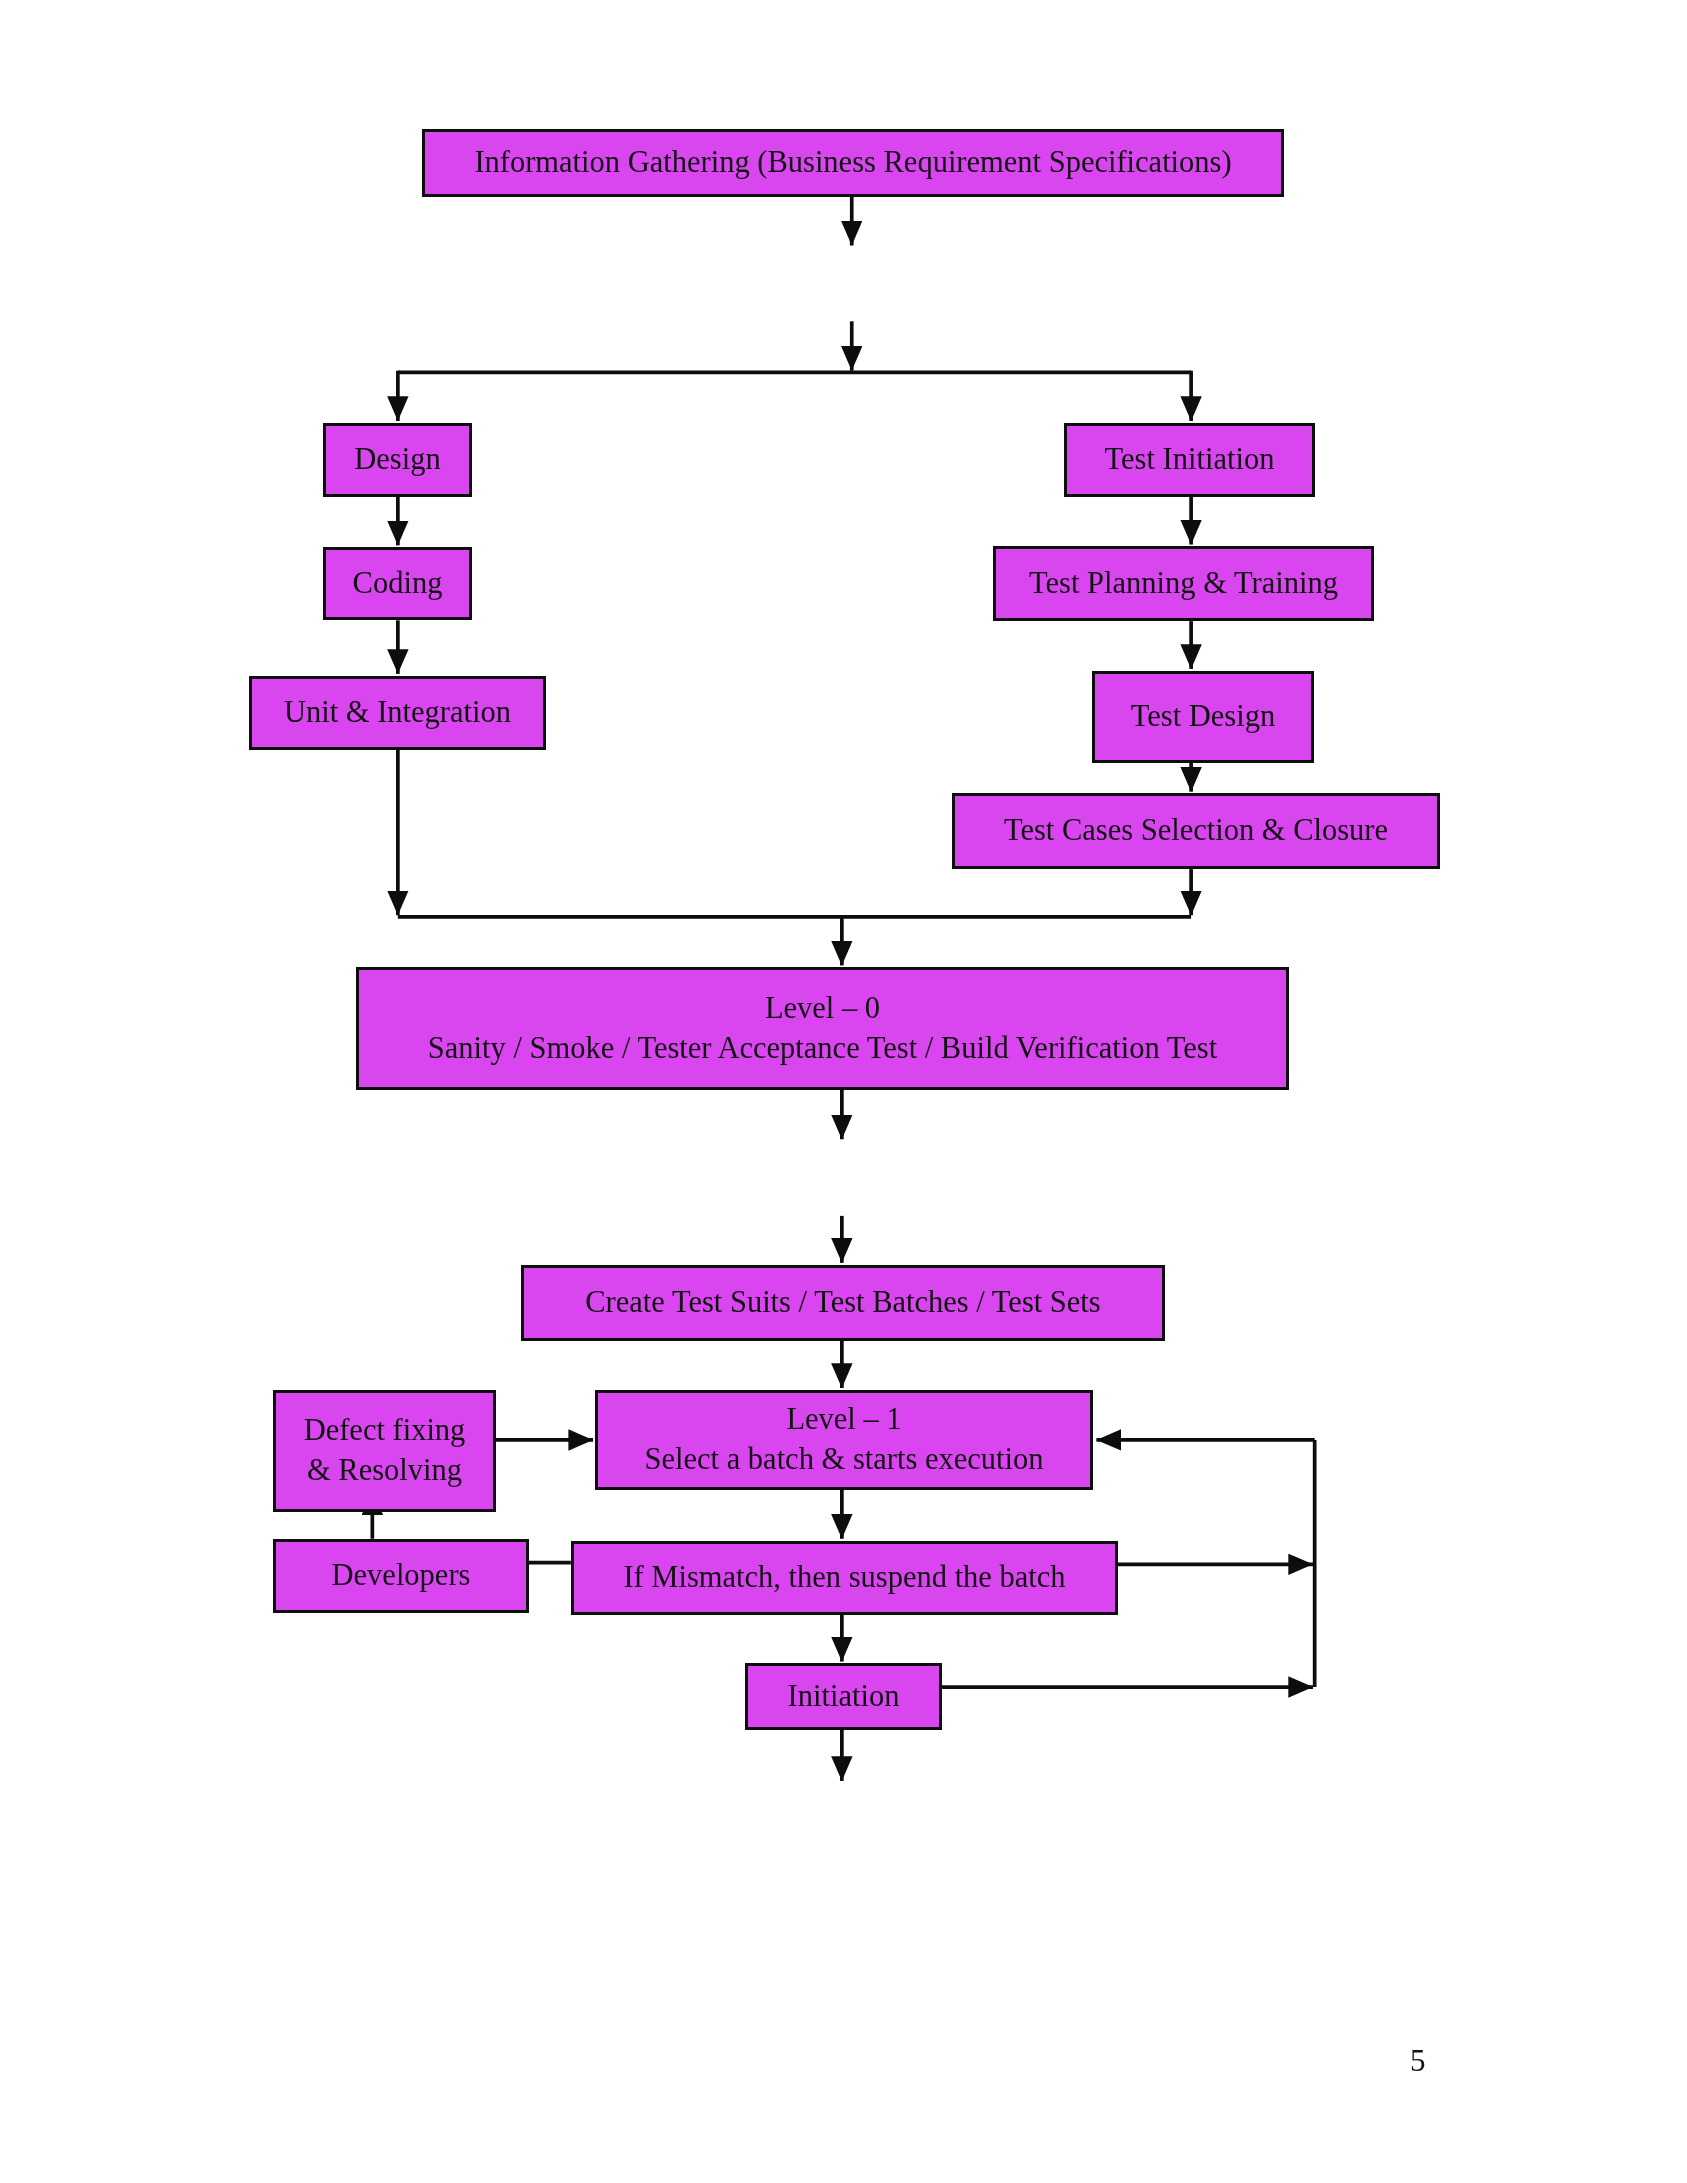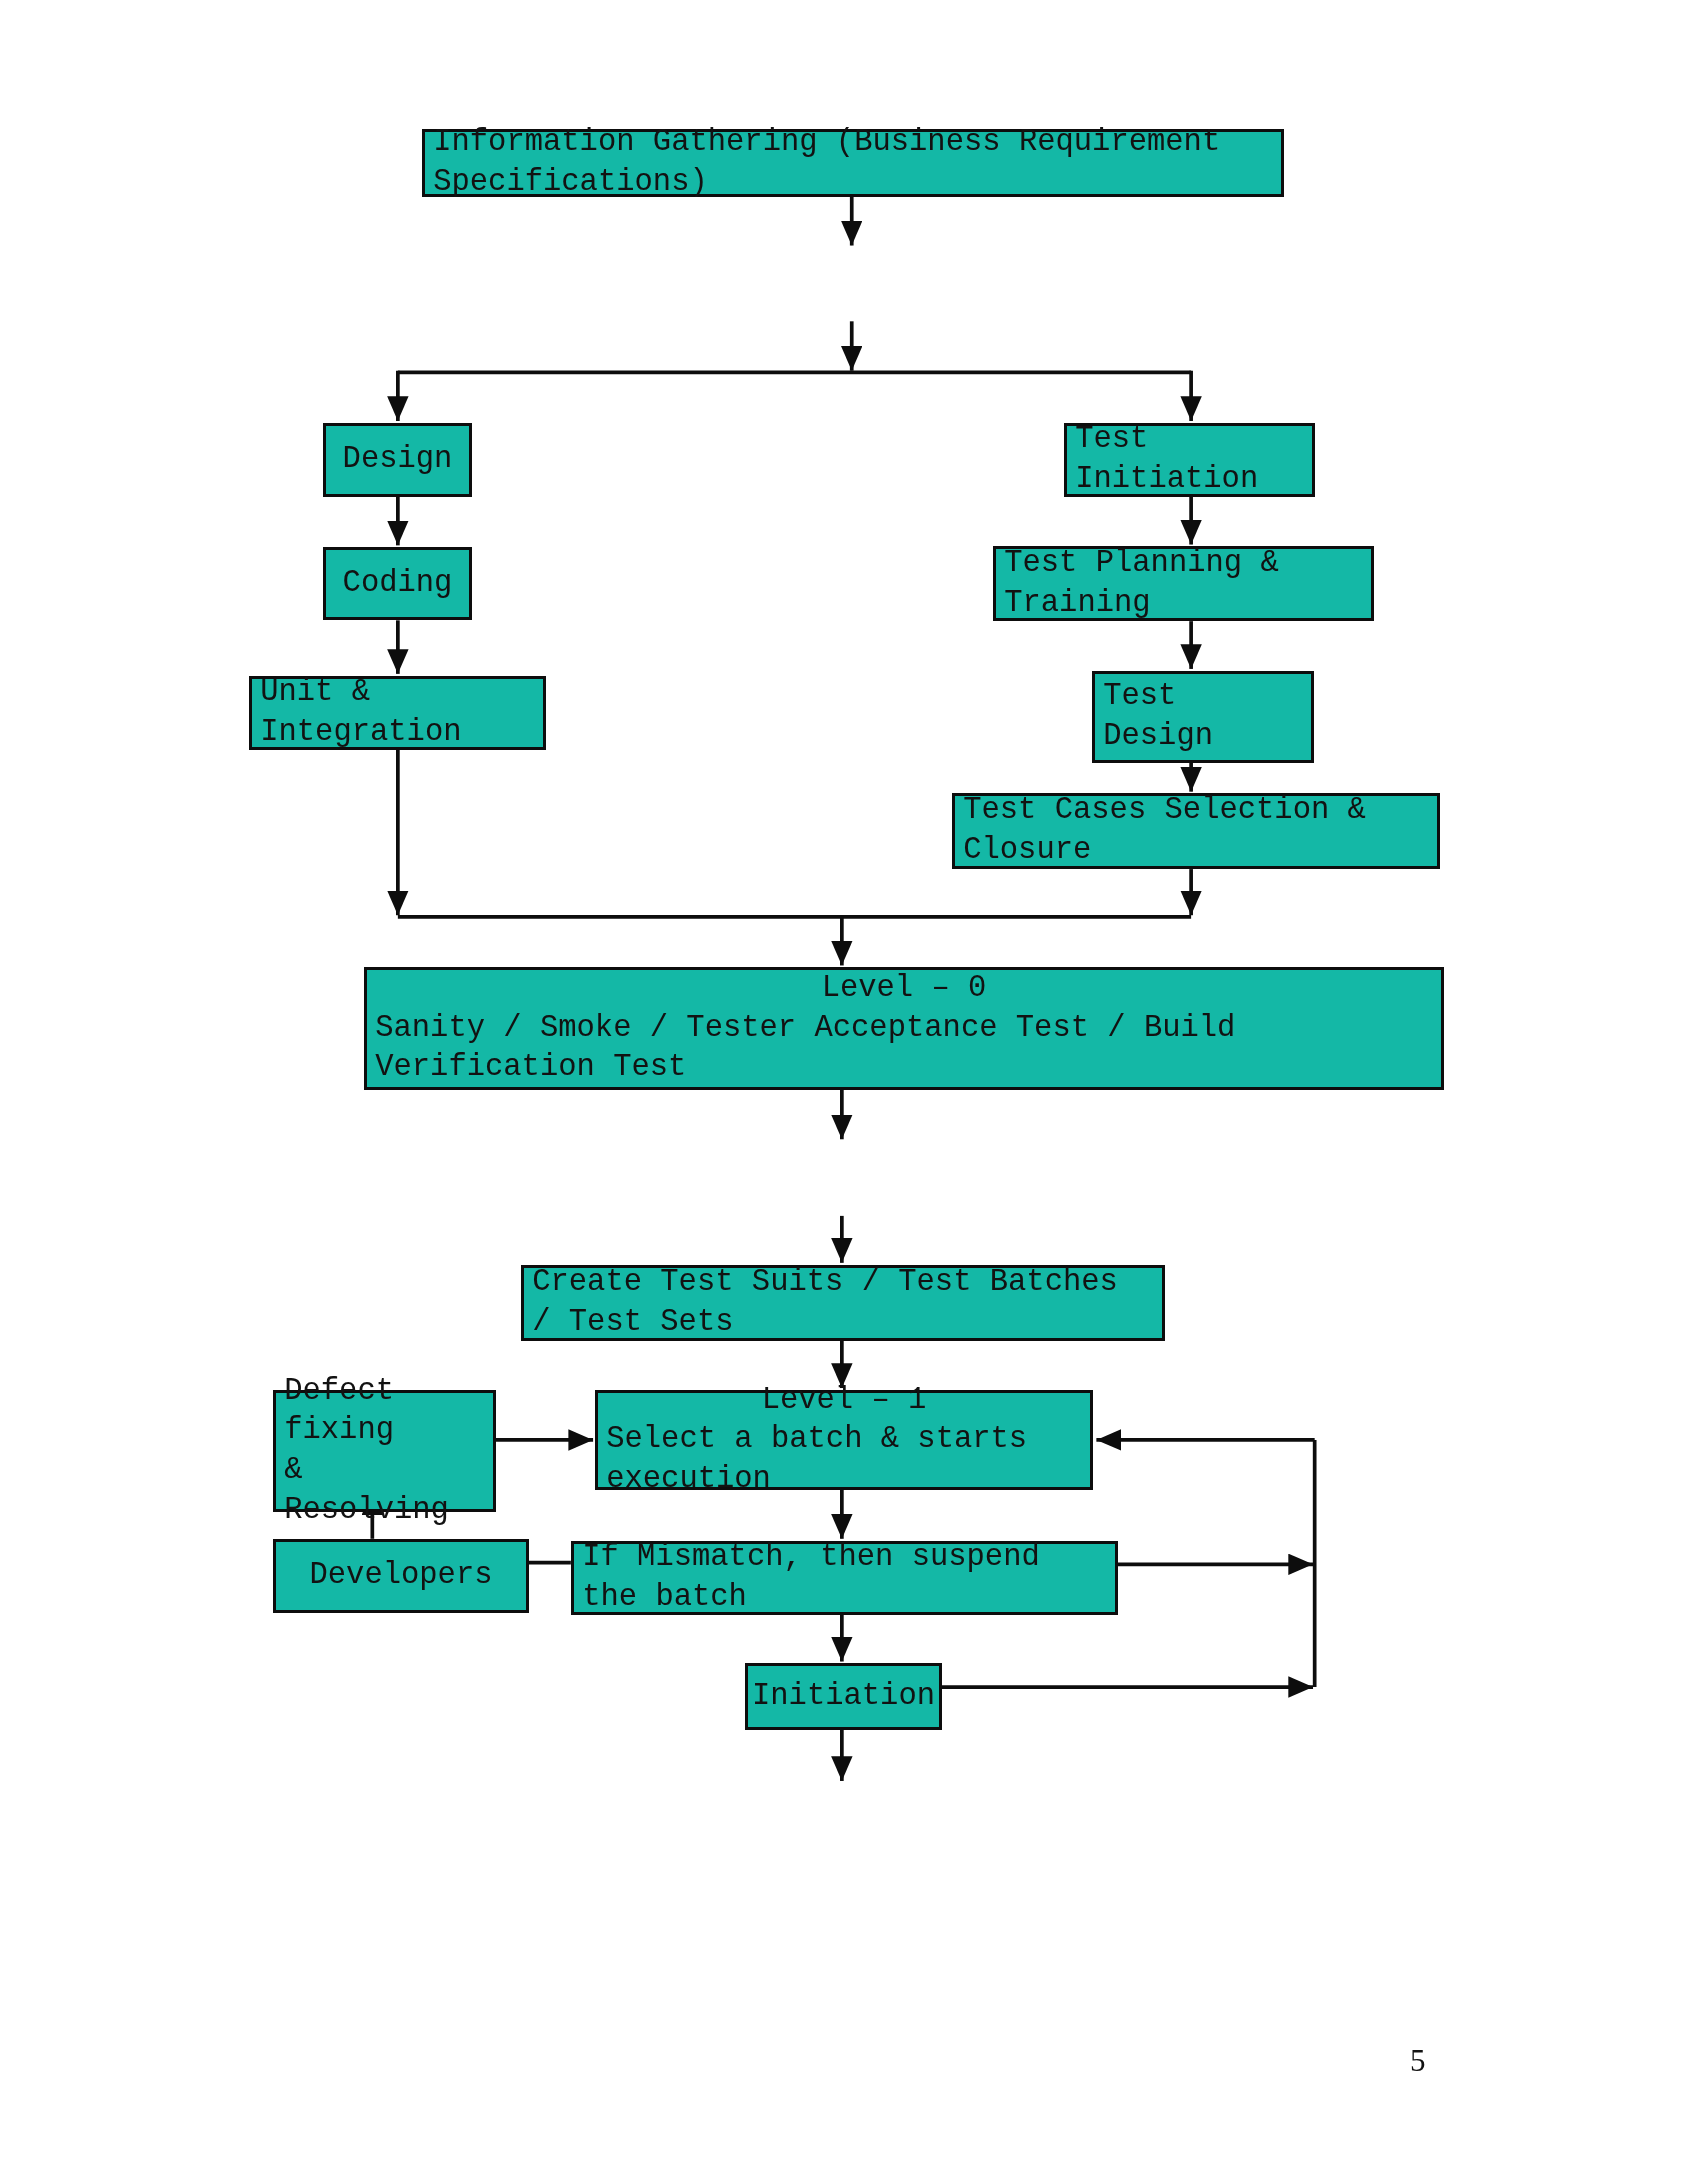--- a/index.html
+++ b/index.html
@@ -13,30 +13,29 @@
   }
   .connectors {
     position:absolute; left:0; top:0;
     width:1687px; height:2183px;
   }
   .connectors line { stroke:#0d0d0d; stroke-width:4.5; }
   .node {
     position:absolute;
     box-sizing:border-box;
     border:3.3px solid #0d0d0d;
-    background:#14b8a6;
+    background:#d946ef;
     display:flex;
     flex-direction:column;
     align-items:center;
     justify-content:center;
     text-align:left;
     font-size:30.5px;
     line-height:1.3;
     padding:0 8.2px;
-    font-family:Liberation Mono, monospace;
   }
   .page-number {
     position:absolute;
     left:1410px; top:2043px;
     font-size:31px;
     color:#121212;
   }
 </style>
 </head>
 <body>
@@ -105,21 +104,21 @@
   </div>
 
   <div class="node" style="left:1092px;top:671px;width:222px;height:92px">
     <span>Test Design</span>
   </div>
 
   <div class="node" style="left:952px;top:793px;width:488px;height:76px">
     <span>Test Cases Selection &amp; Closure</span>
   </div>
 
-  <div class="node" style="left:364px;top:967px;width:1080px;height:123px">
+  <div class="node" style="left:356px;top:967px;width:933px;height:123px">
     <span>Level – 0</span>
     <span>Sanity / Smoke / Tester Acceptance Test / Build Verification Test</span>
   </div>
 
 
   <div class="node" style="left:521px;top:1265px;width:644px;height:76px">
     <span>Create Test Suits / Test Batches / Test Sets</span>
   </div>
 
   <div class="node" style="left:273px;top:1390px;width:223px;height:122px">

